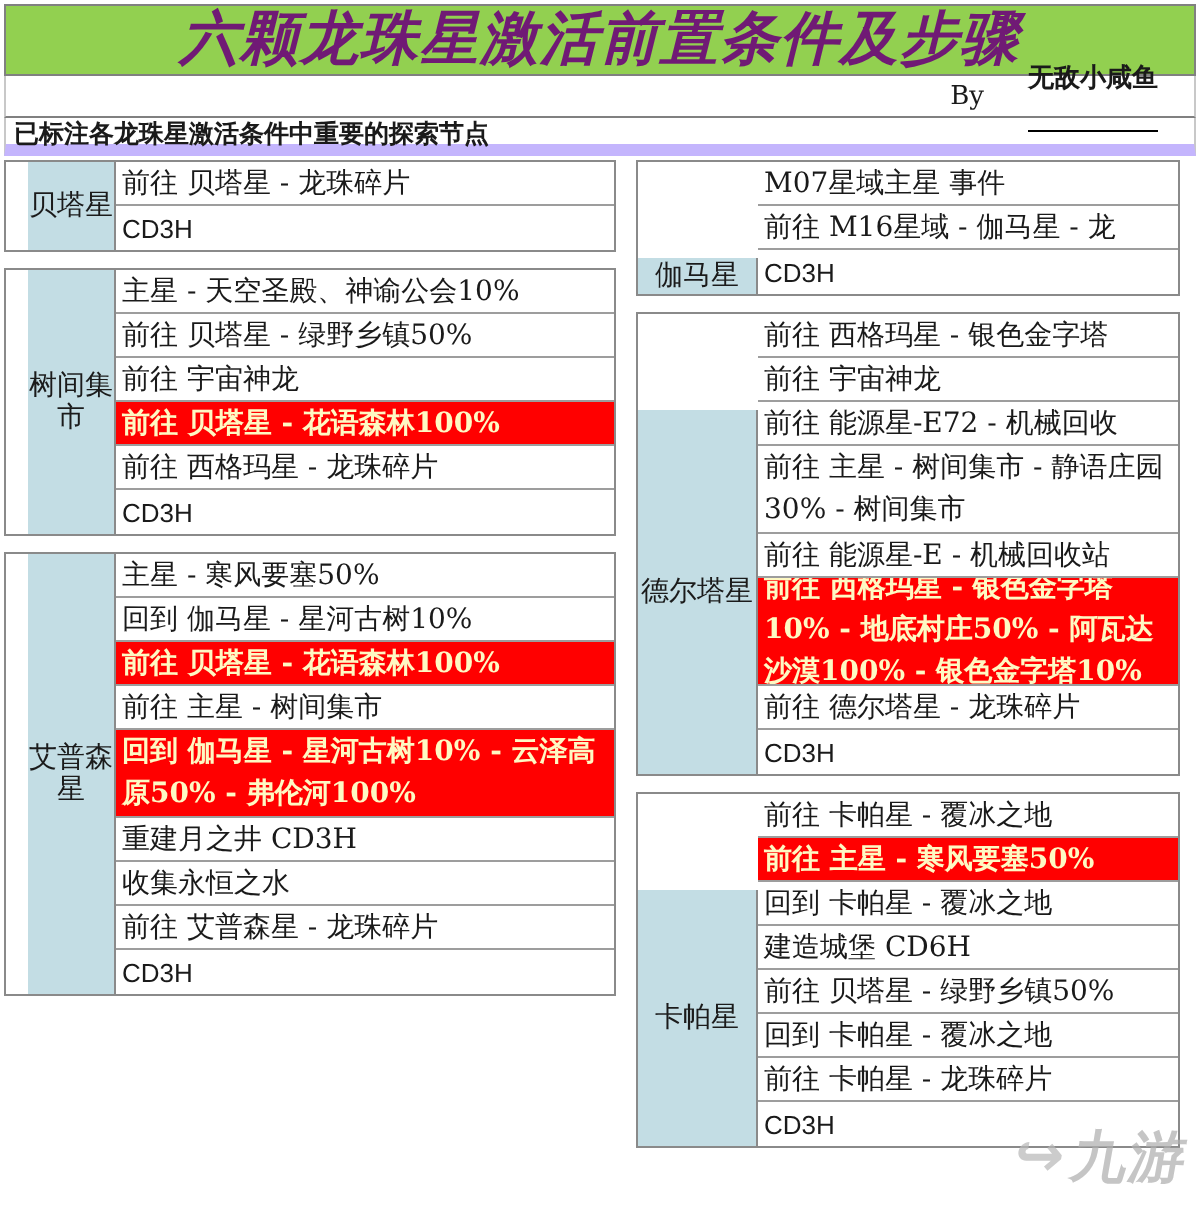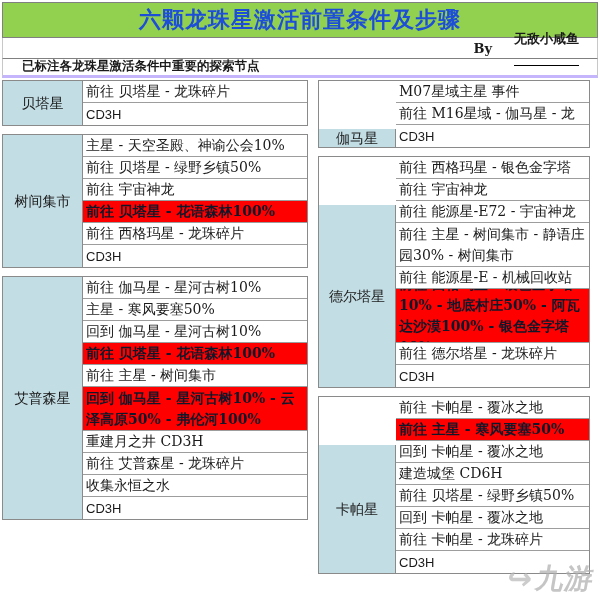--- a/index.html
+++ b/index.html
@@ -14,41 +14,41 @@
   
   .title-bar{
     margin:2px 2px 0 2px;
     height:36px;
     background:#92d050;
     border:1px solid #808080;
     display:flex;align-items:center;justify-content:center;
     box-sizing:border-box;
   }
   .title-bar .title-text{
-    font-size:22px;font-weight:bold;letter-spacing:1px;
-    font-family:"DejaVu Serif","Liberation Serif",serif;
-    color:#1d4ed8;white-space:nowrap;
+    font-size:29px;font-weight:bold;letter-spacing:1px;
+    font-family:"DejaVu Serif","Liberation Serif",serif;
+    color:#701a75;white-space:nowrap;font-style:italic;
   }
 
   .byline{
     margin:0 2px;height:21px;
     border-left:1px solid #c8c8c8;border-right:1px solid #c8c8c8;
     border-bottom:1px solid #808080;
     display:flex;align-items:center;justify-content:flex-end;
     box-sizing:border-box;padding-right:18px;gap:22px;
     background:#ffffff;
   }
-  .byline .by-label{font-size:13px;font-weight:bold;font-family:"DejaVu Serif","Liberation Serif",serif;}
+  .byline .by-label{font-size:13px;font-weight:normal;font-family:"DejaVu Serif","Liberation Serif",serif;}
   .byline .by-name{font-size:13px;font-weight:bold;border-bottom:1.5px solid #000;padding-bottom:17px;}
 
   .note-bar{
     margin:0 2px;height:19px;
     border-left:1px solid #c8c8c8;border-right:1px solid #c8c8c8;
-    border-bottom:3px solid #c4b5fd;
-    display:flex;align-items:flex-end;box-sizing:border-box;padding-left:19px;
+    border-bottom:6px solid #c4b5fd;
+    display:flex;align-items:flex-start;box-sizing:border-box;padding-left:4px;
     background:#ffffff;
   }
   .note-bar .note-text{font-size:12.5px;font-weight:bold;letter-spacing:0px;}
 
   
   .columns{
     display:flex;
     margin:2px 2px 0 2px;
     gap:10px;
     box-sizing:border-box;
@@ -68,38 +68,38 @@
     display:flex;align-items:center;justify-content:center;
     font-size:14px;
     color:#1b1b1b;
     flex:0 0 auto;
     box-sizing:border-box;
     border-right:1px solid #8a8a8a;
     font-family:"DejaVu Serif","Liberation Serif",serif;
     text-align:center;
     line-height:1.15;
   }
-  .col.left .label-cell{width:80px;}
-  .col.right .label-cell{width:77px;margin-top:48px;}
+  .col.left .label-cell{width:44px;margin-left:11px;}
+  .col.right .label-cell{width:60px;margin-top:48px;}
   .rows{flex:1 1 auto;display:flex;flex-direction:column;min-width:0;}
   .row{
     height:22px;
     box-sizing:border-box;
     border-bottom:1px solid #9d9d9d;
     display:flex;align-items:center;
     padding-left:3px;
     font-size:14px;
     white-space:nowrap;
     overflow:hidden;
     font-family:"DejaVu Serif","Liberation Serif",serif;
     background:#ffffff;
   }
   .row:last-child{border-bottom:none;}
   .row.tall{height:44px;white-space:normal;line-height:21px;align-items:center;}
-  .row.red{background:#ff0000;color:#0f172a;font-weight:bold;}
+  .row.red{background:#ff0000;color:#fef9c3;font-weight:bold;}
   .row.mono{font-family:Liberation Sans, sans-serif;font-size:13px;}
 
   
   .watermark{
     position:absolute;right:6px;bottom:14px;
     display:flex;align-items:center;gap:4px;
     opacity:0.72;pointer-events:none;
   }
   .watermark .wm-mark{
     font-size:30px;font-weight:bold;color:#b9b9b9;line-height:1;
@@ -145,48 +145,47 @@
             <div class="row">前往 贝塔星 - 绿野乡镇50%</div>
             <div class="row">前往 宇宙神龙</div>
             <div class="row red">前往 贝塔星 - 花语森林100%</div>
             <div class="row">前往 西格玛星 - 龙珠碎片</div>
             <div class="row mono">CD3H</div>
           </div>
         </div>
         <div class="block">
           <div class="label-cell">艾普森星</div>
           <div class="rows">
-            <div class="row">前往 伽马星 - 星河古树10%</div>
             <div class="row">主星 - 寒风要塞50%</div>
             <div class="row">回到 伽马星 - 星河古树10%</div>
             <div class="row red">前往 贝塔星 - 花语森林100%</div>
             <div class="row">前往 主星 - 树间集市</div>
             <div class="row tall red">回到 伽马星 - 星河古树10% - 云泽高原50% - 弗伦河100%</div>
             <div class="row">重建月之井 CD3H</div>
+            <div class="row">收集永恒之水</div>
             <div class="row">前往 艾普森星 - 龙珠碎片</div>
-            <div class="row">收集永恒之水</div>
             <div class="row mono">CD3H</div>
           </div>
         </div>
       </div>
     <div class="col right" id="right-col">
         <div class="block">
           <div class="label-cell">伽马星</div>
           <div class="rows">
             <div class="row">M07星域主星 事件</div>
             <div class="row">前往 M16星域 - 伽马星 - 龙</div>
             <div class="row mono">CD3H</div>
           </div>
         </div>
         <div class="block">
           <div class="label-cell">德尔塔星</div>
           <div class="rows">
             <div class="row">前往 西格玛星 - 银色金字塔</div>
             <div class="row">前往 宇宙神龙</div>
-            <div class="row">前往 能源星-E72 - 宇宙神龙</div>
+            <div class="row">前往 能源星-E72 - 机械回收</div>
             <div class="row tall">前往 主星 - 树间集市 - 静语庄园30% - 树间集市</div>
             <div class="row">前往 能源星-E - 机械回收站</div>
             <div class="row tall red" style="height: 54px;">前往 西格玛星 - 银色金字塔10% - 地底村庄50% - 阿瓦达沙漠100% - 银色金字塔10%</div>
             <div class="row">前往 德尔塔星 - 龙珠碎片</div>
             <div class="row mono">CD3H</div>
           </div>
         </div>
         <div class="block">
           <div class="label-cell">卡帕星</div>
           <div class="rows">

